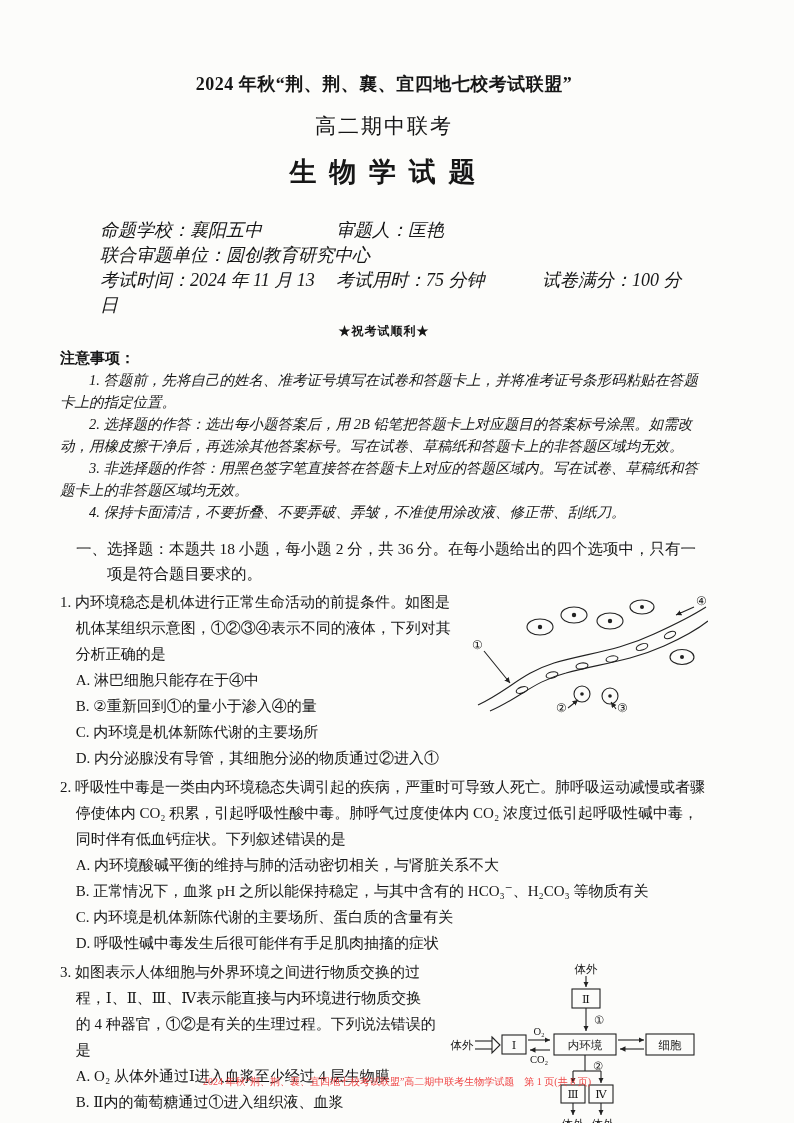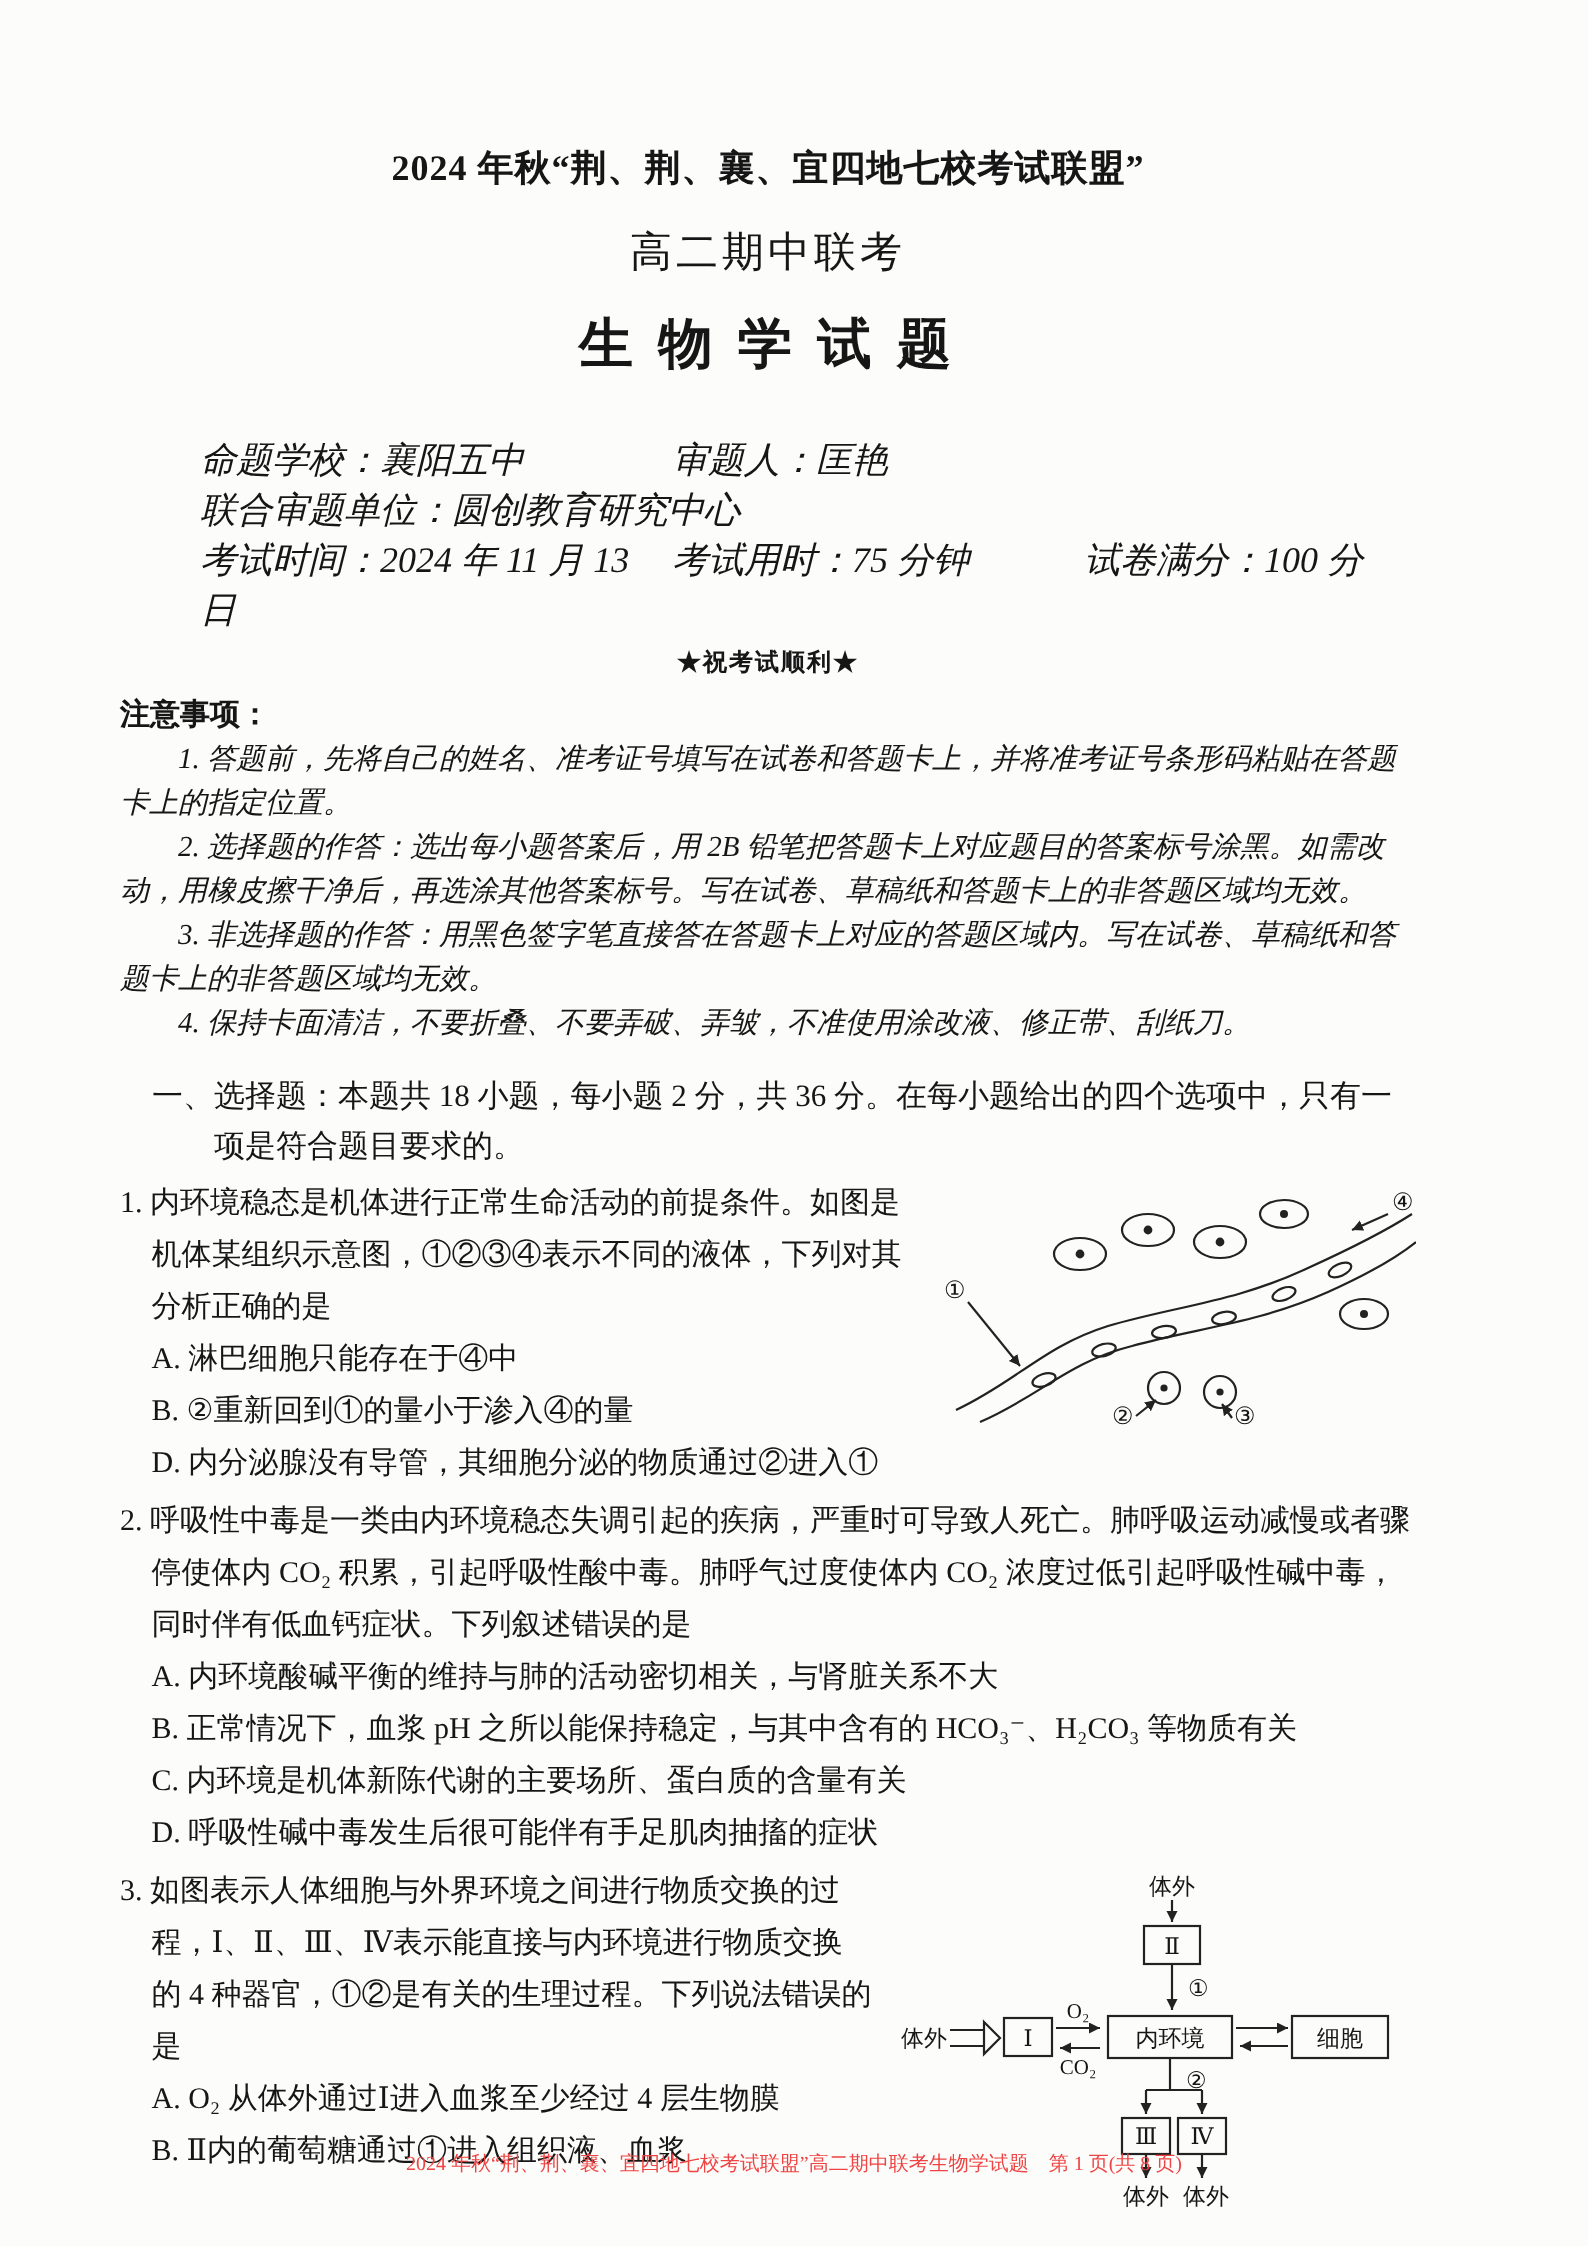--- a/index.html
+++ b/index.html
@@ -121,20 +121,21 @@
         </g>
         <text x="2" y="58" font-size="12">①</text>
         <text x="226" y="14" font-size="12">④</text>
         <text x="86" y="121" font-size="12">②</text>
         <text x="147" y="121" font-size="12">③</text>
       </svg>
     </div>
     <p class="q-stem">1. 内环境稳态是机体进行正常生命活动的前提条件。如图是机体某组织示意图，①②③④表示不同的液体，下列对其分析正确的是</p>
     <div class="q-option">A. 淋巴细胞只能存在于④中</div>
     <div class="q-option">B. ②重新回到①的量小于渗入④的量</div>
+    <div class="q-option">C. 内环境是机体新陈代谢的主要场所</div>
     <div class="q-option">D. 内分泌腺没有导管，其细胞分泌的物质通过②进入①</div>
   </div>
 
   <div class="question">
     <p class="q-stem">2. 呼吸性中毒是一类由内环境稳态失调引起的疾病，严重时可导致人死亡。肺呼吸运动减慢或者骤停使体内 CO₂ 积累，引起呼吸性酸中毒。肺呼气过度使体内 CO₂ 浓度过低引起呼吸性碱中毒，同时伴有低血钙症状。下列叙述错误的是</p>
     <div class="q-option">A. 内环境酸碱平衡的维持与肺的活动密切相关，与肾脏关系不大</div>
     <div class="q-option">B. 正常情况下，血浆 pH 之所以能保持稳定，与其中含有的 HCO₃⁻、H₂CO₃ 等物质有关</div>
     <div class="q-option">C. 内环境是机体新陈代谢的主要场所、蛋白质的含量有关</div>
     <div class="q-option">D. 呼吸性碱中毒发生后很可能伴有手足肌肉抽搐的症状</div>
   </div>

